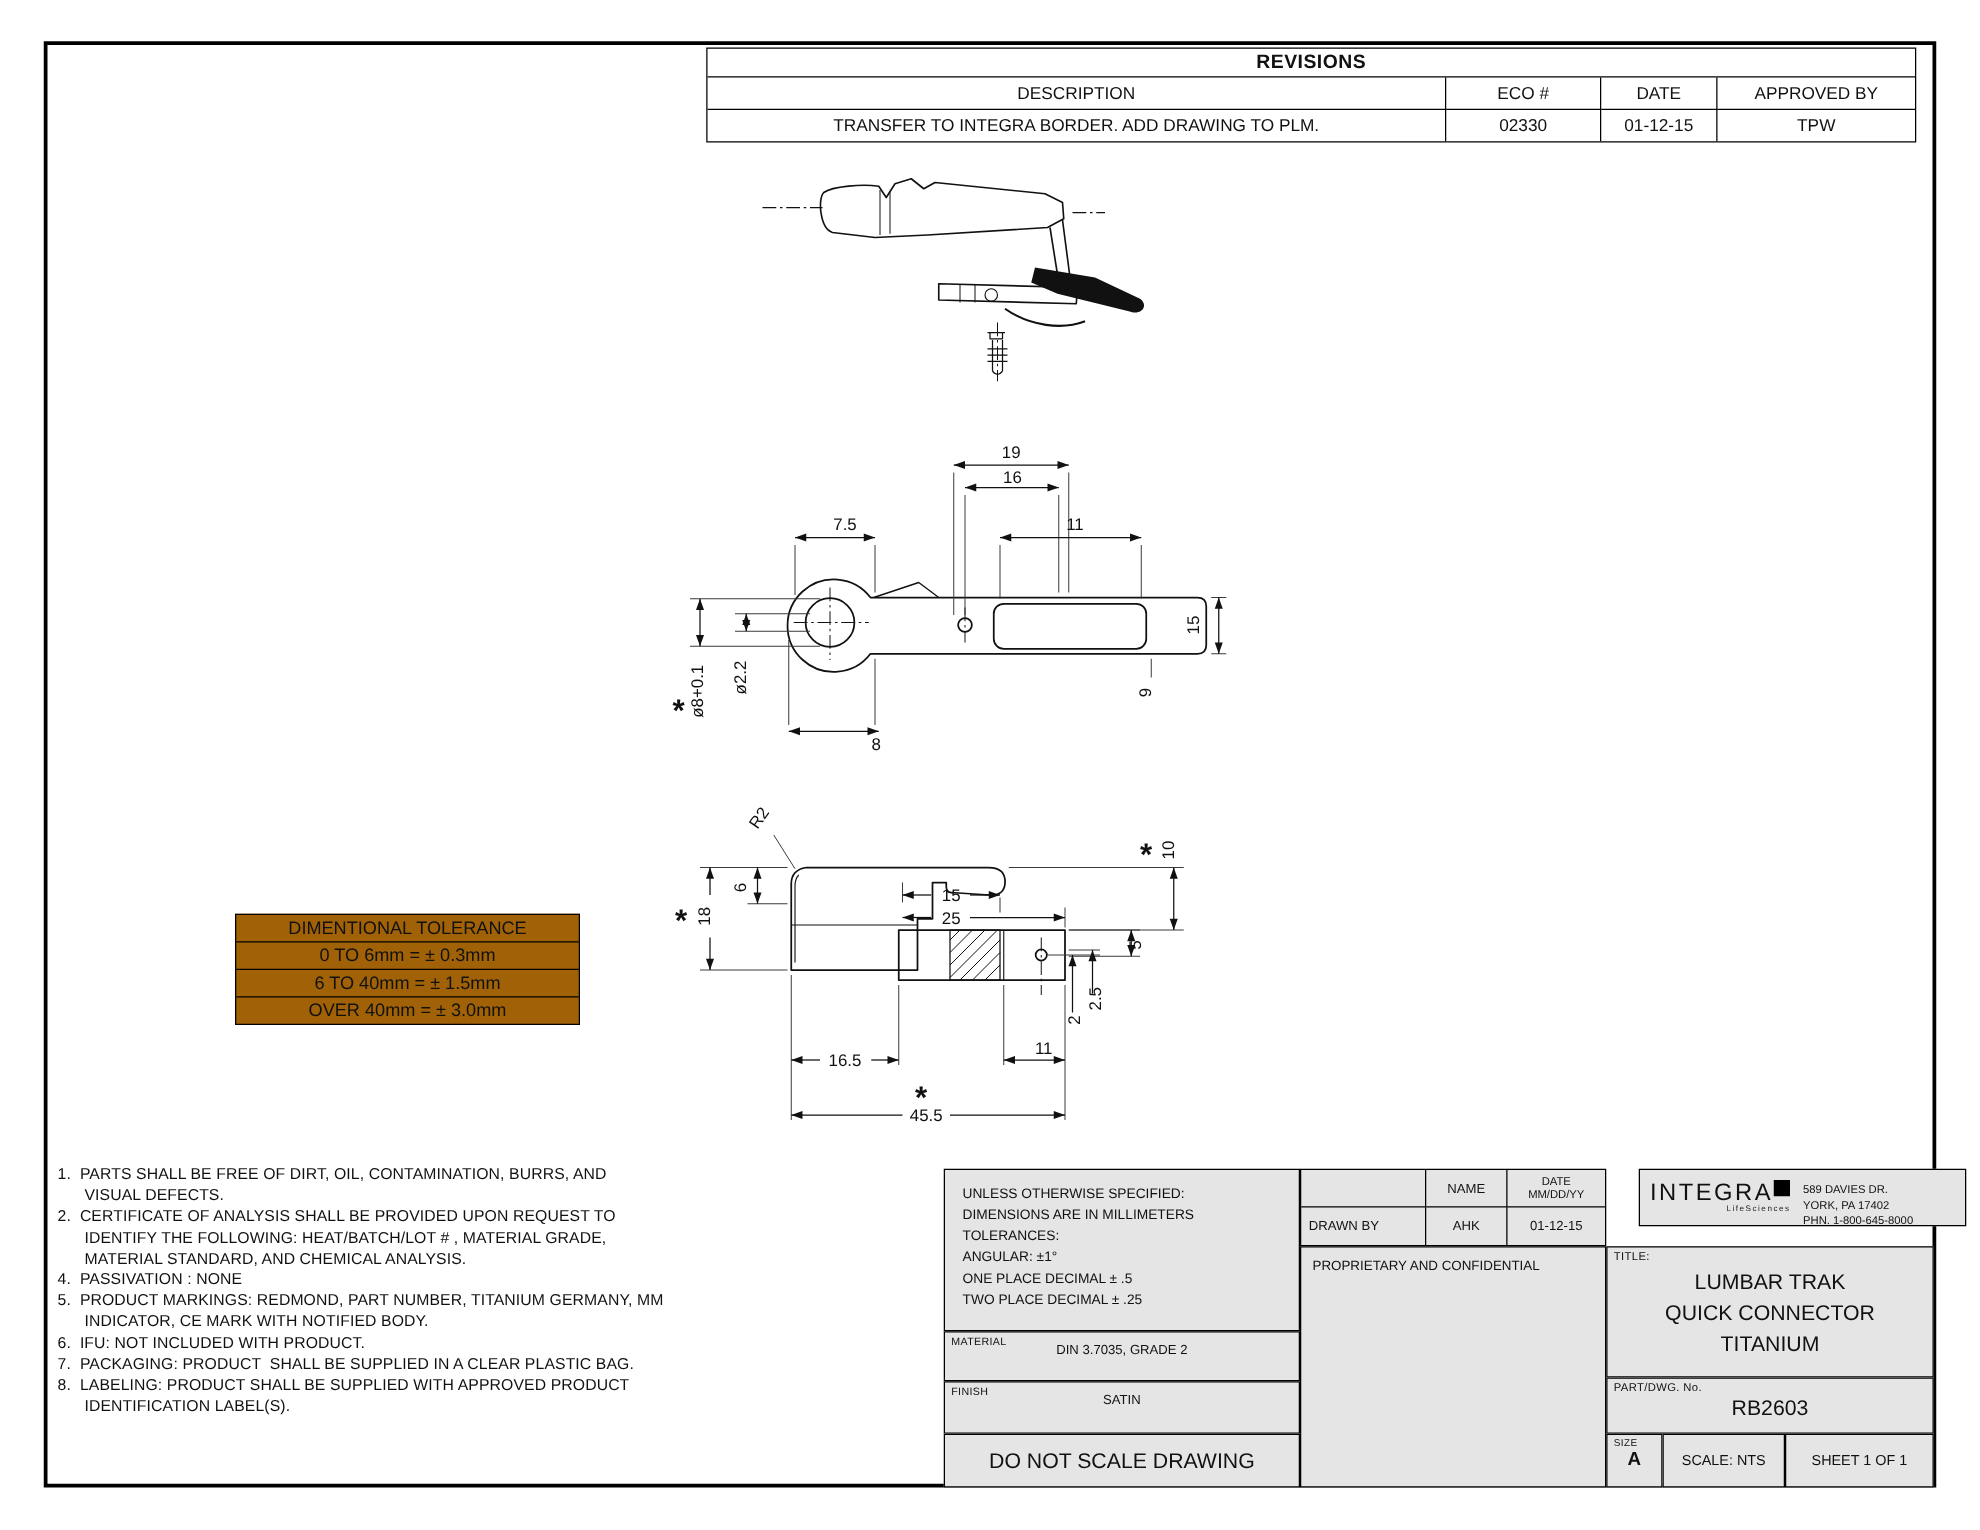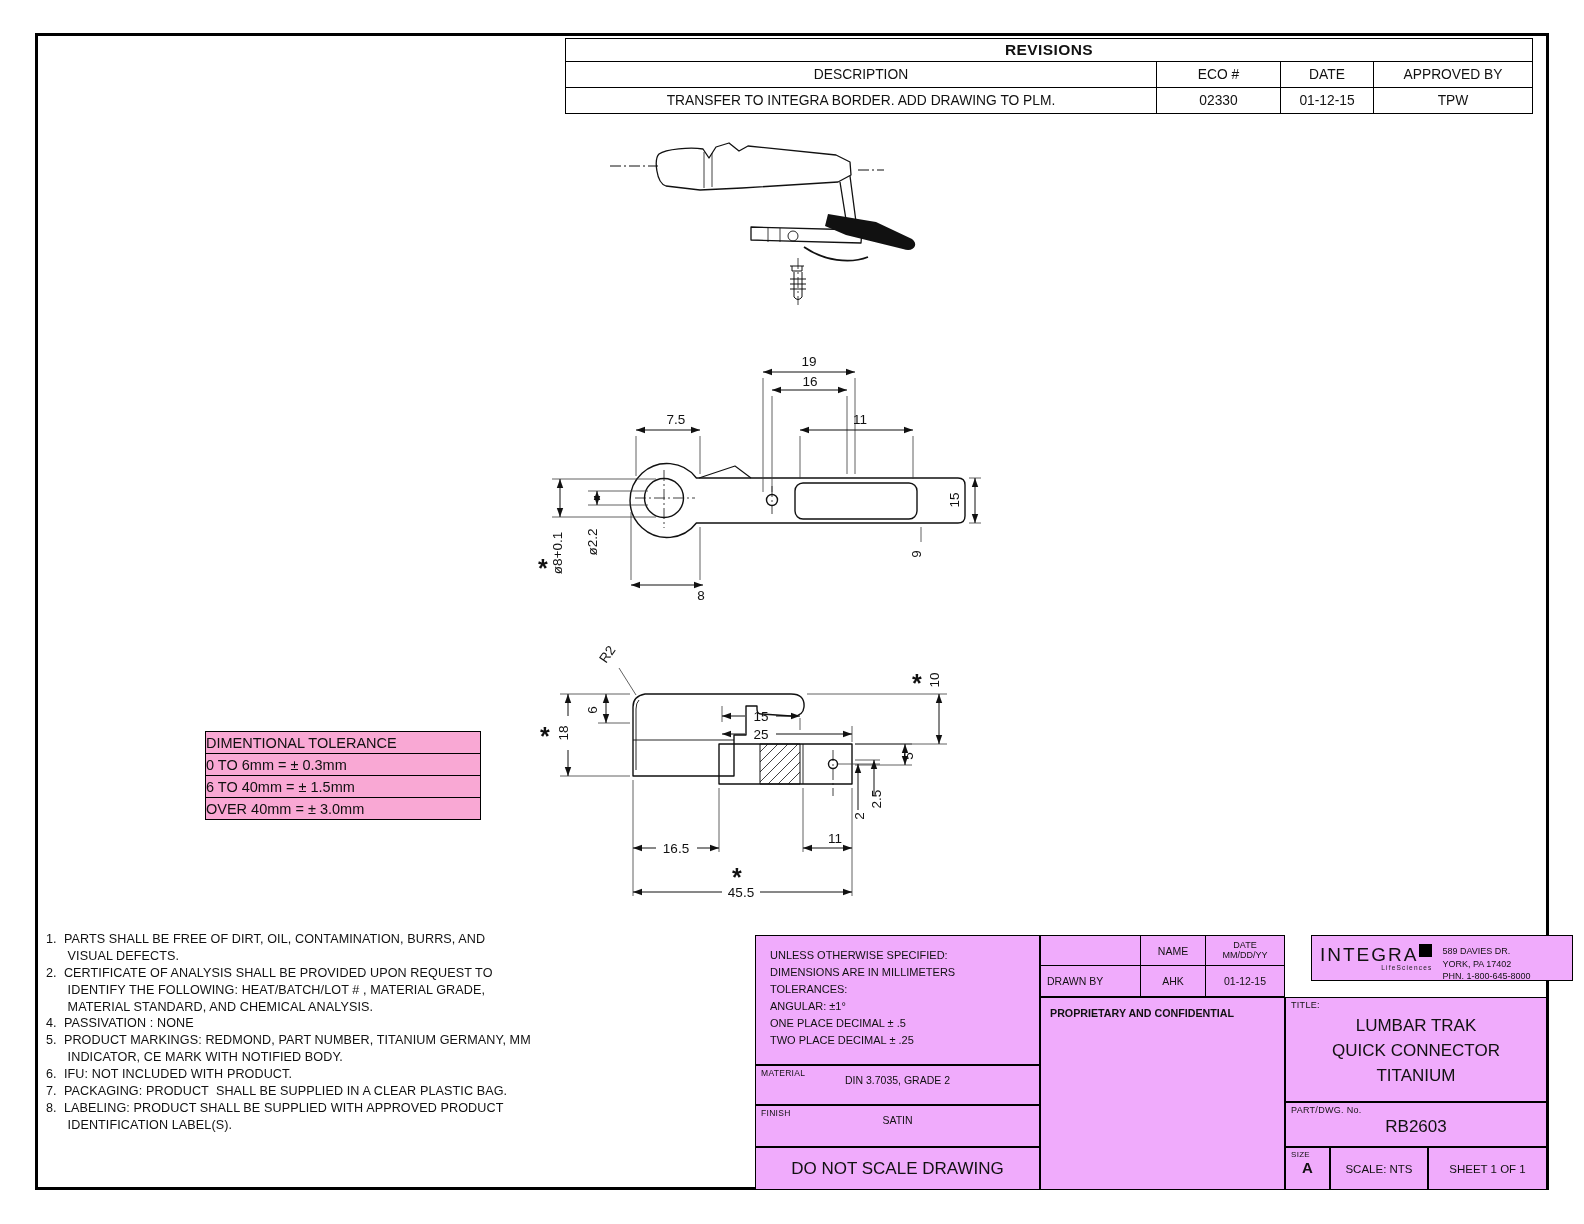--- a/index.html
+++ b/index.html
@@ -15,43 +15,43 @@
 
   
   .rev{position:absolute;left:565px;top:38px;width:968px;border:1.6px solid #000;text-align:center;background:transparent}
   .rev-title{font-weight:bold;font-size:15.5px;letter-spacing:.4px;padding:2px 0;border-bottom:1.6px solid #000}
   .rev-grid{display:grid;grid-template-columns:591px 124px 93px 1fr}
   .rev-grid > div{padding:5px 4px;font-size:13.8px;border-right:1.6px solid #000;display:flex;align-items:center;justify-content:center}
   .rev-grid > div:nth-child(4n){border-right:none}
   .rev-grid > div.hd{border-bottom:1.6px solid #000}
 
   
-  .tol{position:absolute;left:205px;top:731px;width:276px;border:1.6px solid #000;text-align:left;font-size:14.5px;background:#f9a8d4}
+  .tol{position:absolute;left:188px;top:731px;width:276px;border:1.6px solid #000;text-align:center;font-size:14.5px;background:#a16207}
   .tol > div{padding:2.5px 0;border-bottom:1.6px solid #000}
   .tol > div:last-child{border-bottom:none}
 
   
   .notes{position:absolute;left:46px;top:931px;width:560px;font-size:12.6px;line-height:1.34;letter-spacing:.1px}
   .note{white-space:pre-wrap}
 
   
   .tb{position:absolute;left:755px;top:935px;width:792px;height:255px;font-size:11px}
-  .tb .bx{position:absolute;border:1.4px solid #000;background:#f0abfc}
+  .tb .bx{position:absolute;border:1.4px solid #000;background:#e5e5e5}
   .tag{position:absolute;top:2px;left:5px;font-size:8.5px;letter-spacing:.3px}
   .spec{padding:11px 0 0 14px;line-height:1.55;font-size:11px}
   .valbox{display:flex;align-items:center;justify-content:center;font-size:10.5px;padding-top:8px}
   .center{display:flex;align-items:center;justify-content:center}
   .sg{display:grid;grid-template-columns:100px 65px 1fr;grid-template-rows:30px 1fr;height:100%}
   .sg .c{border-right:1px solid #000;border-bottom:1px solid #000;display:flex;flex-direction:column;align-items:center;justify-content:center;font-size:10.5px}
   .sg .c:nth-child(3n){border-right:none}
   .sg .c.last{border-bottom:none}
   .sg .dt{font-size:9px;line-height:1.1}
   .sg .lbl{align-items:flex-start;padding-left:6px}
   .prop{padding:9px 9px 0 9px;font-size:10.7px;line-height:1.22}
-  .prop-title{font-weight:bold;margin-bottom:16px;font-size:10.7px}
+  .prop-title{font-weight:normal;margin-bottom:16px;font-size:10.7px}
   .logo-row{display:flex;padding:8px 6px 0 8px}
   .logo-text{font-size:19px;letter-spacing:2px}
   .logo-mark{display:inline-block;width:13px;height:13px;background:#000;margin-left:1px;vertical-align:top}
   .logo-tag{font-size:6.5px;letter-spacing:1.2px;text-align:right;color:#222;margin-top:-2px}
   .addr{font-size:9px;line-height:1.4;padding:1px 0 0 10px;white-space:nowrap}
   .ttl-lines{padding-top:15px;text-align:center;font-size:17px;line-height:1.48}
   .part-val{padding-top:14px;text-align:center;font-size:17px}
   .size-a{padding-top:11px;text-align:center;font-size:15px;font-weight:bold}
   .small-cell{display:flex;align-items:center;justify-content:center;font-size:11.5px}
 </style>

